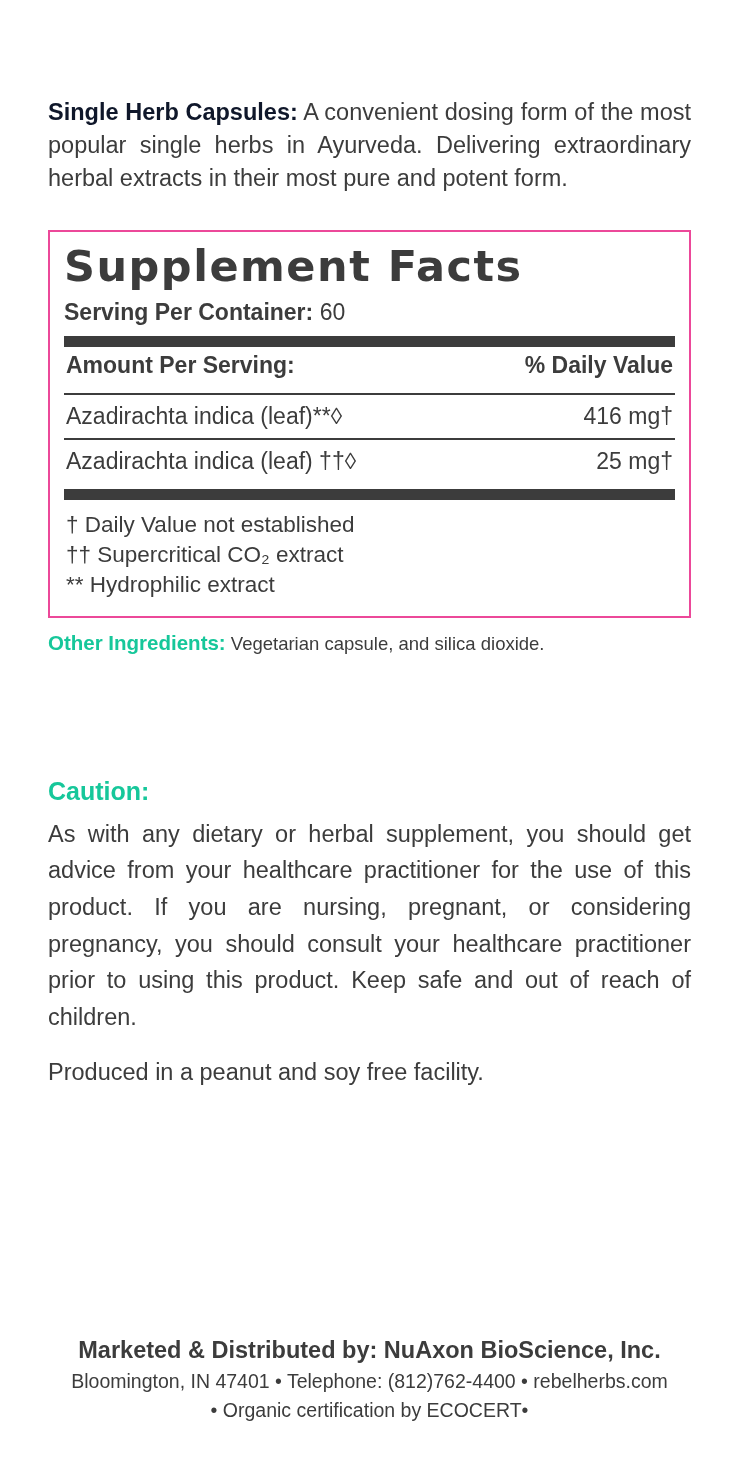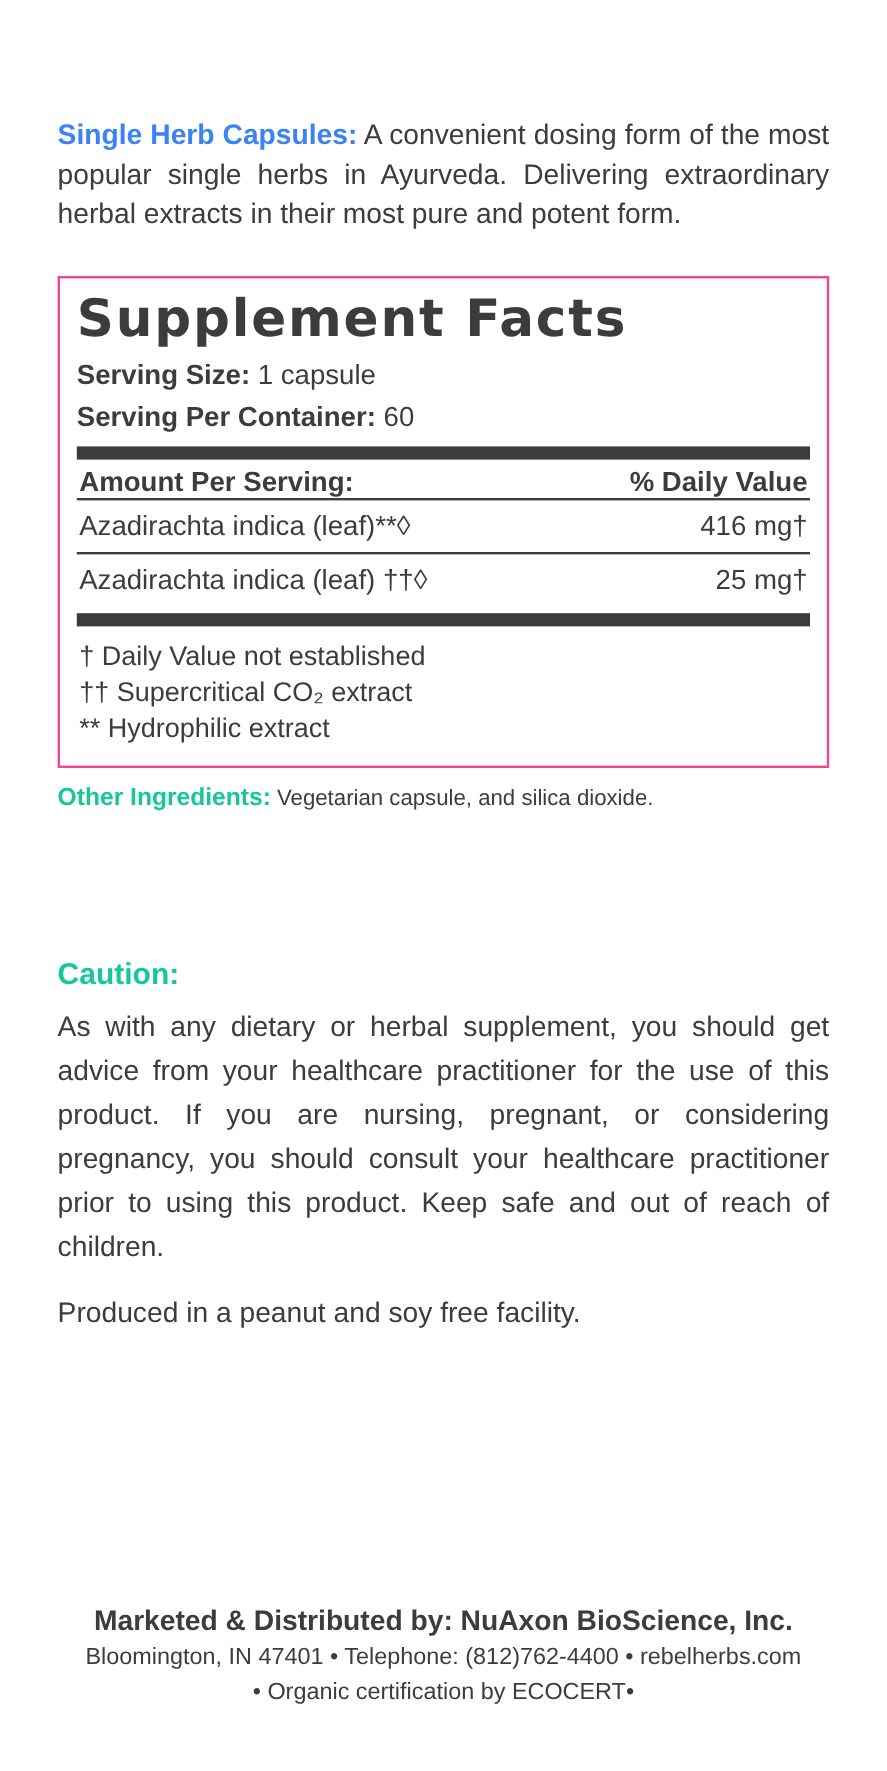--- a/index.html
+++ b/index.html
@@ -25,21 +25,21 @@
 
   
   .intro {
     padding-top: 72px;
     font-size: 23.5px;
     line-height: 1.42;
     text-align: justify;
     color: #3c3c3c;
   }
   .intro-lead {
-    color: #3b82f6;
+    color: #0f172a;
     font-weight: bold;
     margin-top: 43px;
   }
 
   
   .sf-panel {
     margin-top: 34px;
     border: 2px solid #ec4899;
     padding: 10px 14px 16px 14px;
     box-sizing: border-box;
@@ -76,21 +76,21 @@
   .sf-row {
     display: flex;
     justify-content: space-between;
     align-items: baseline;
     font-size: 23px;
     color: #3c3c3c;
     padding: 8px 2px 8px 2px;
   }
   .sf-row.header {
     font-weight: bold;
-    padding: 5px 2px 0 2px;
+    padding: 5px 2px 14px 2px;
   }
   .sf-foot {
     font-size: 22.5px;
     line-height: 1.33;
     color: #3c3c3c;
     padding: 10px 2px 0 2px;
   }
   .sf-foot div {
     white-space: nowrap;
   }
@@ -163,24 +163,20 @@
   <p class="intro">
     <span class="intro-lead">Single Herb Capsules:</span>
     <span>A convenient dosing form of the most popular single herbs in Ayurveda. Delivering extraordinary herbal extracts in their most pure and potent form.</span>
   </p>
 
   <div class="sf-panel">
 
     <div class="sf-title">Supplement Facts</div>
 
     <div class="sf-serving">
-      <b>Serving Size:</b>
-      <span>1 capsule</span>
-    </div>
-    <div class="sf-serving">
       <b>Serving Per Container:</b>
       <span>60</span>
     </div>
 
     <div class="bar-thick"></div>
 
     <div class="sf-row header">
       <span>Amount Per Serving:</span>
       <span>% Daily Value</span>
     </div>

